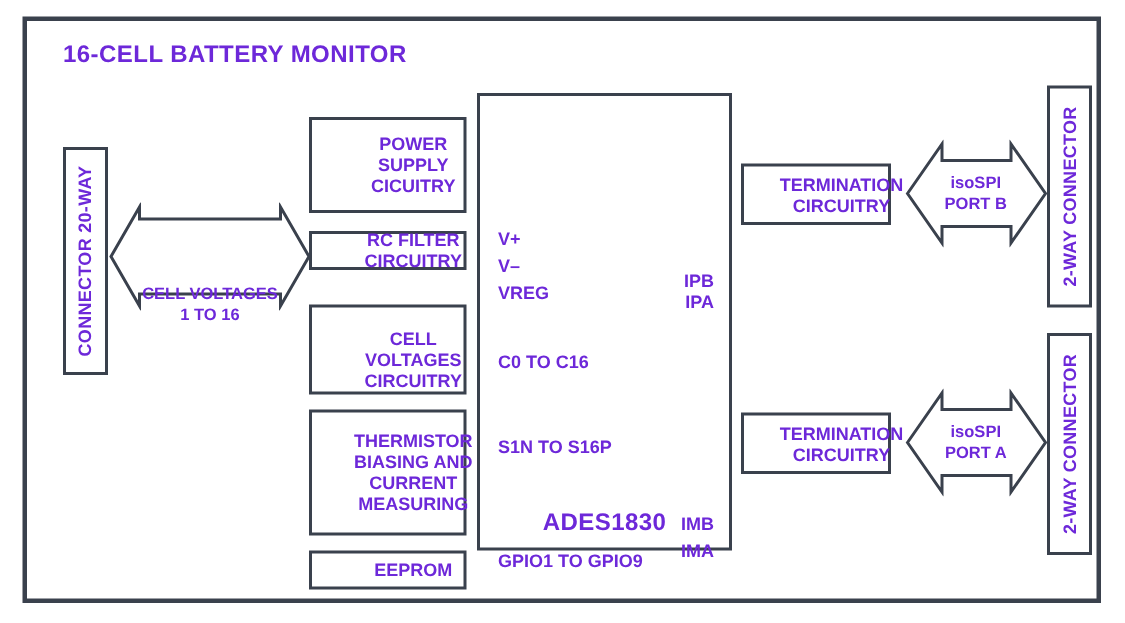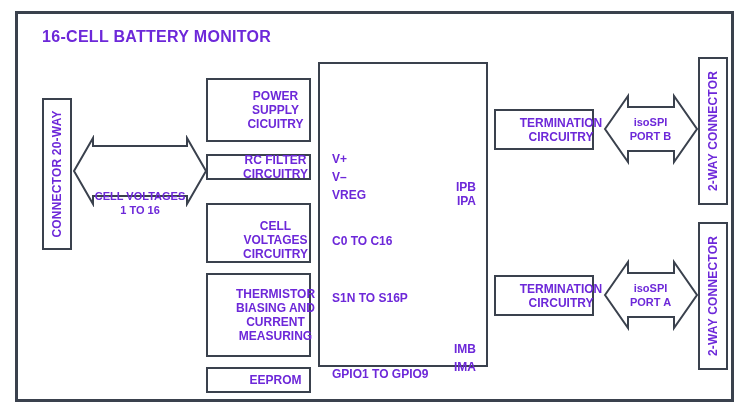--- a/index.html
+++ b/index.html
@@ -173,20 +173,21 @@
     <span class="pin l" style="top:88px">V+</span>
     <span class="pin l" style="top:106px">V–</span>
     <span class="pin l" style="top:124px">VREG</span>
     <span class="pin l" style="top:170px">C0 TO C16</span>
     <span class="pin l" style="top:227px">S1N TO S16P</span>
     <span class="pin l" style="top:303px">GPIO1 TO GPIO9</span>
     <span class="pin r" style="top:116px">IPB</span>
     <span class="pin r" style="top:130px">IPA</span>
     <span class="pin r" style="top:278px">IMB</span>
     <span class="pin r" style="top:296px">IMA</span>
+    <div class="chipname">ADES1830</div>
   </div>
 
   <div class="box" id="term-top">
     <div class="ln">TERMINATION</div>
     <div class="ln">CIRCUITRY</div>
   </div>
   <div class="box" id="term-bot">
     <div class="ln">TERMINATION</div>
     <div class="ln">CIRCUITRY</div>
   </div>

